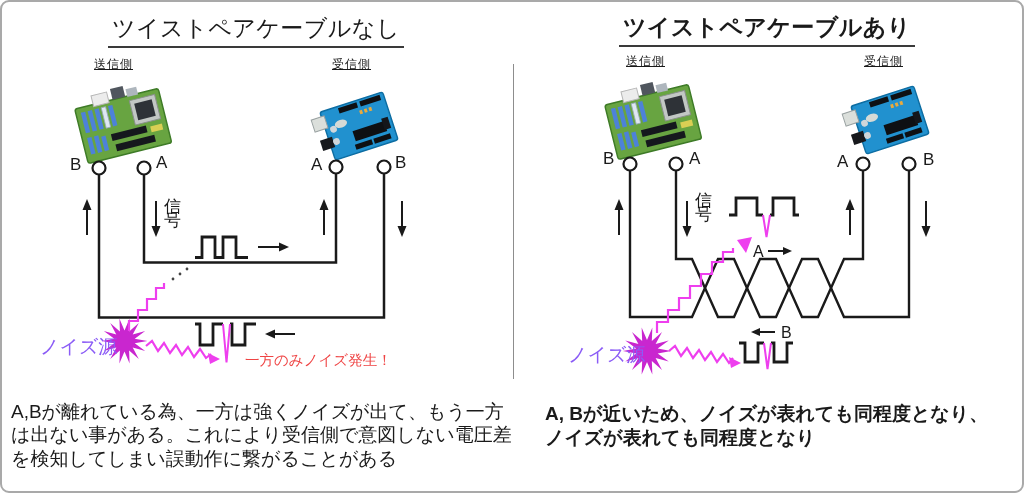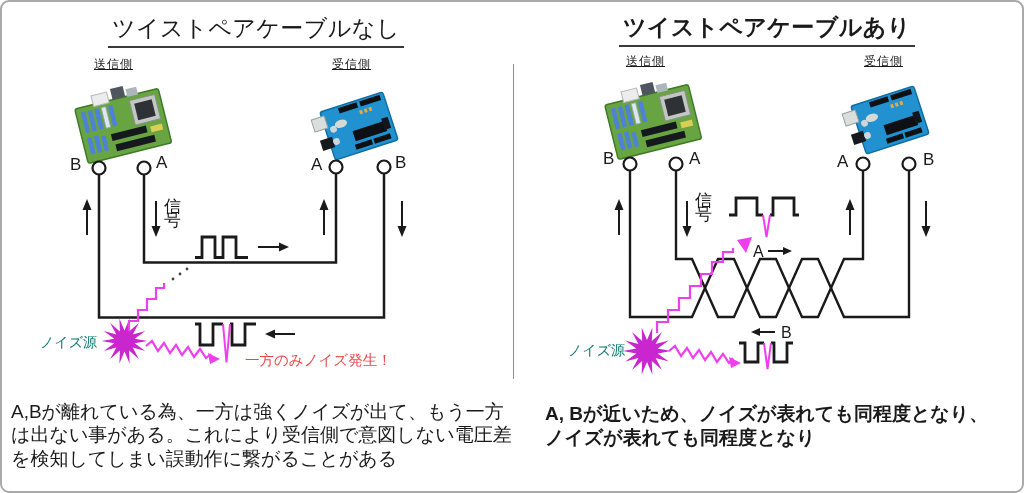--- a/index.html
+++ b/index.html
@@ -14,21 +14,21 @@
     font-family:"Liberation Sans", sans-serif;
     color:#1a1a1a;
   }
   .art{position:absolute;left:0;top:0;width:1024px;height:493px;}
   .txt{position:absolute;white-space:nowrap;}
   .panel-title{font-size:23px;letter-spacing:.5px;border-bottom:2.5px solid #3a3a3a;padding:0 4px 2px 4px;}
   .bold{font-weight:700;}
   .side-label{font-size:12px;letter-spacing:1px;text-decoration:underline;}
   .term{font-size:17px;}
   .sig{font-size:17px;line-height:14px;width:15px;white-space:normal;text-align:center;}
-  .magenta{color:#0f766e;font-size:14px;}
+  .magenta{color:#8b5cf6;font-size:19px;}
   .callout{color:#ef4444;font-weight:400;font-size:14.5px;}
   .desc{font-size:19px;line-height:23.4px;white-space:nowrap;}
   .divider{position:absolute;width:1px;background:#8d8d8d;}
 </style>
 </head>
 <body>
 
 <div class="stage">
 
   <svg class="art" viewBox="0 0 1024 493">

